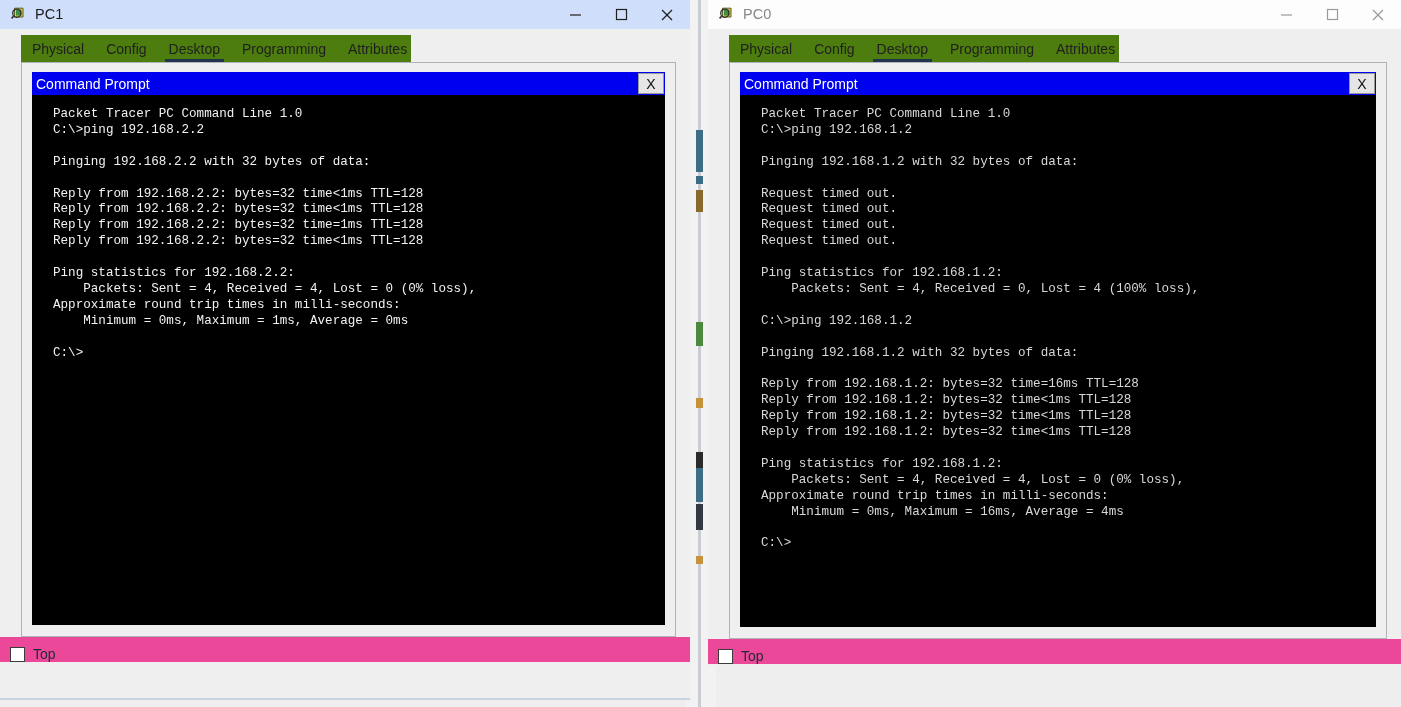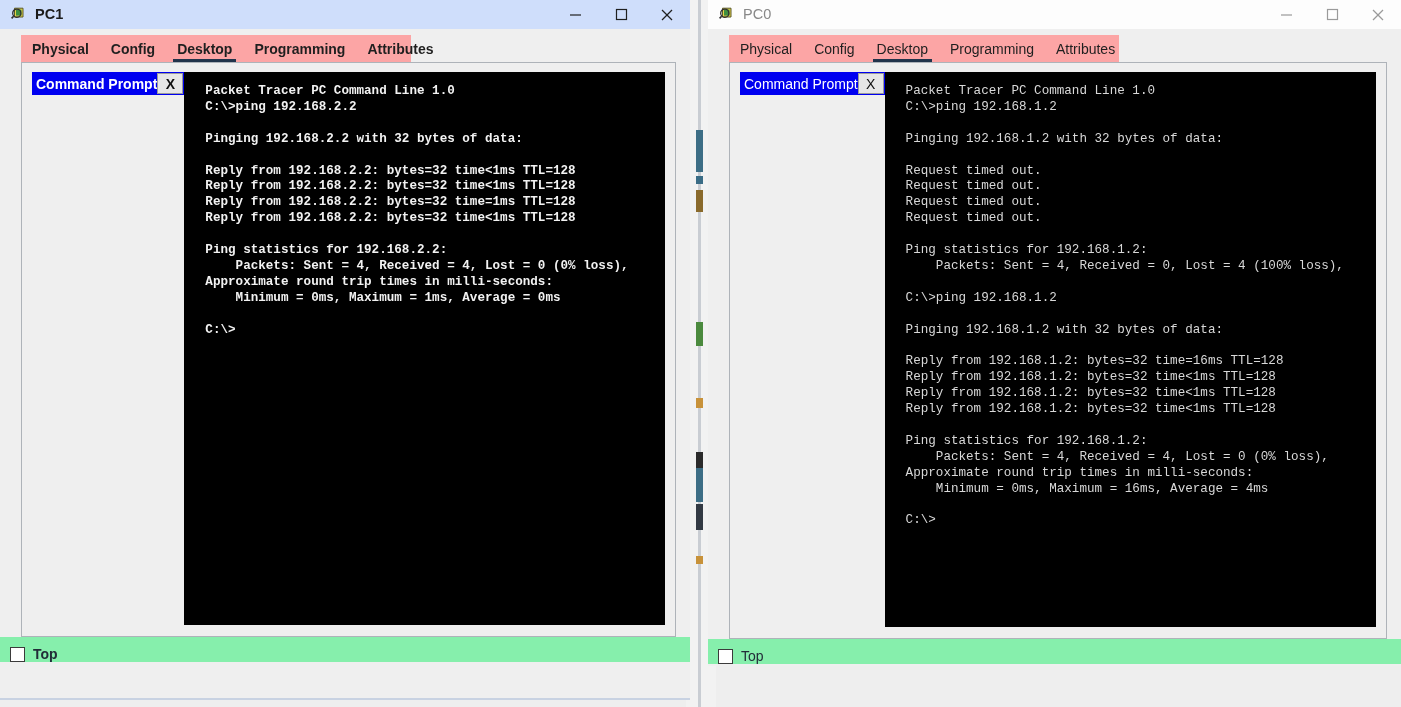--- a/index.html
+++ b/index.html
@@ -41,21 +41,21 @@
     width: 7px;
   }
 
   
   .ptwin {
     position: absolute;
     top: 0;
     background: #efefef;
     overflow: hidden;
   }
-  .ptwin.left  { left: 0px;   width: 690px; height: 700px; font-weight: bold; }
+  .ptwin.left  { left: 0px;   width: 690px; height: 700px; }
   .ptwin.right { left: 708px; width: 693px; height: 666px; }
 
   .titlebar {
     position: relative;
     height: 29px;
     display: flex;
     align-items: center;
     padding-left: 10px;
   }
   .titlebar.active   { background: #cfdefb; }
@@ -89,21 +89,21 @@
   .wbtn svg { display: block; }
   .titlebar.active   .wbtn svg { stroke: #202020; }
   .titlebar.inactive .wbtn svg { stroke: #9a9a9a; }
 
   
   .tabstrip-wrap {
     background: #efefef;
     padding-top: 6px;
   }
   .tabstrip {
-    background: #fca5a5;
+    background: #4d7c0f;
     height: 27px;
     display: flex;
     align-items: stretch;
     margin-left: 21px;
     width: 390px;
   }
   .tab {
     padding: 0 11px;
     display: flex;
     align-items: center;
@@ -124,21 +124,21 @@
   .panel {
     margin: 0 14px 0 21px;
     border: 1px solid #aeb3b9;
     background: #efefef;
     padding: 9px 10px 11px 10px;
   }
   .ptwin.left  .panel { height: 575px; }
   .ptwin.right .panel { height: 577px; }
 
   
-  .cmdwin { height: 100%; display: flex; flex-direction: row; }
+  .cmdwin { height: 100%; display: flex; flex-direction: column; }
 
   .cmdbar {
     height: 23px;
     background: #0000f0;
     display: flex;
     align-items: center;
     justify-content: space-between;
     padding-left: 4px;
     position: relative;
   }
@@ -175,21 +175,21 @@
     margin: 0;
   }
   .ptwin.right .term pre { color: #d8d8d8; }
 
   
   .footer {
     padding-left: 10px;
     padding-top: 9px;
     display: flex;
     align-items: center;
-    background: #86efac;
+    background: #ec4899;
   }
   .footer .cbox {
     width: 15px; height: 15px;
     border: 1px solid #3b3b3b;
     background: #ffffff;
     margin-right: 8px;
     flex: none;
   }
   .footer .clabel {
     font-size: 14px;

